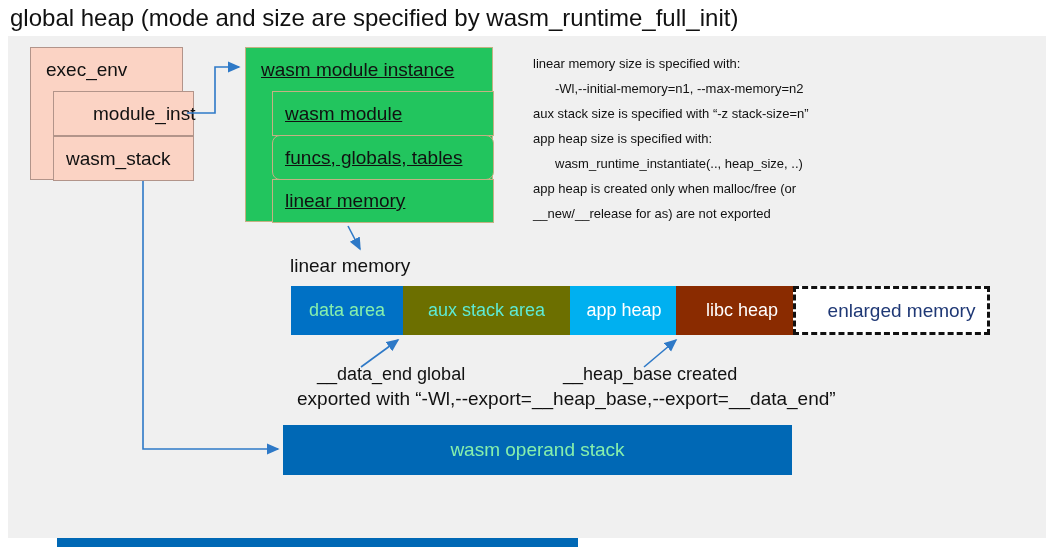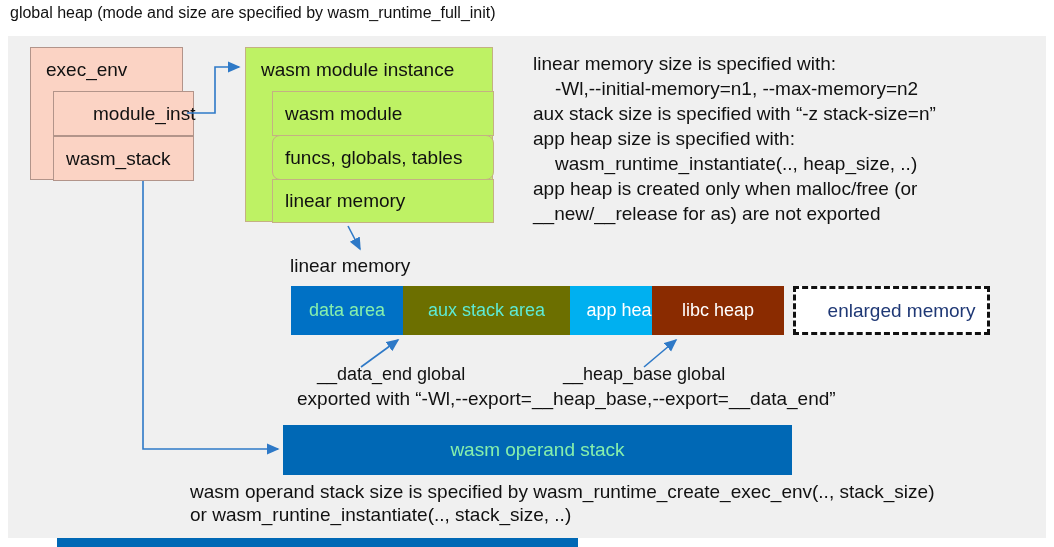--- a/index.html
+++ b/index.html
@@ -1,43 +1,43 @@
 <!DOCTYPE html>
 <html><head>
 <meta charset="utf-8">
 <style>
   html,body{margin:0;padding:0;background:#fff;}
   .stage{position:relative;width:1054px;height:547px;background:#fff;overflow:hidden;
          font-family:"Liberation Sans",sans-serif;color:#111;}
   .abs{position:absolute;}
   .panel{left:8px;top:36px;width:1038px;height:502px;background:#f0f0f0;}
-  .title{left:10px;top:4px;font-size:16px;white-space:nowrap;}
+  .title{left:10px;top:4px;font-size:24px;white-space:nowrap;}
 
   
   .outer{box-sizing:border-box;border:1px solid #b2948a;}
   .pink{background:#fbd3c4;}
-  .cream{background:#bef264;}
+  .cream{background:#22c55e;text-decoration:underline;}
   .cream.outer, .cream.subbox{border-color:#c4b183;}
   .boxhead{box-sizing:border-box;height:43px;display:flex;align-items:center;
            padding-left:15px;font-size:19px;}
   .subbox{box-sizing:border-box;border:1px solid #b2948a;display:flex;align-items:center;
           padding-left:12px;font-size:19px;}
 
   
-  .notes{left:533px;top:51px;font-size:19px;line-height:25px;white-space:nowrap;}
+  .notes{left:533px;top:51px;font-size:13px;line-height:25px;white-space:nowrap;}
   .notes .indent{padding-left:22px;}
 
   
   .lm-label{left:290px;top:255px;font-size:19px;}
   .segment{box-sizing:border-box;top:286px;height:49px;display:flex;align-items:center;
            justify-content:center;font-size:18px;white-space:nowrap;}
   .seg0{left:291px;width:112px;}
   .seg1{left:403px;width:167px;}
   .seg2{left:570px;width:108px;}
-  .seg3{left:652px;width:132px;}
+  .seg3{left:676px;width:132px;}
   .seg4{left:793px;width:197px;border:3px dashed #111;font-size:19px;padding-left:20px;}
 
   .ann{font-size:18px;white-space:nowrap;}
   .exportline{left:297px;top:388px;font-size:19px;white-space:nowrap;}
 
   
   .opbar{left:283px;top:425px;width:509px;height:50px;background:#0068b5;color:#86efac;
          display:flex;align-items:center;justify-content:center;font-size:19px;}
 
   .footer{left:190px;top:480px;font-size:19px;line-height:23px;white-space:nowrap;}
@@ -78,29 +78,25 @@
   </div>
 
   <div class="abs lm-label">linear memory</div>
   <div class="abs segment seg0" style="background: rgb(0, 113, 197); color: #86efac;">data area</div>
   <div class="abs segment seg1" style="background: rgb(108, 111, 0); color: #5eead4;">aux stack area</div>
   <div class="abs segment seg2" style="background: rgb(0, 176, 240); color: rgb(255, 255, 255);">app heap</div>
   <div class="abs segment seg3" style="background: rgb(138, 43, 0); color: rgb(255, 255, 255);">libc heap</div>
   <div class="abs segment seg4" style="background: rgb(255, 255, 255); color: rgb(31, 56, 117);">enlarged memory</div>
 
   <div class="abs ann" style="left:317px;top:364px;">__data_end global</div>
-  <div class="abs ann" style="left:563px;top:364px;">__heap_base global</div>
+  <div class="abs ann" style="left:563px;top:364px;">__heap_base created</div>
   <div class="abs exportline">exported with “-Wl,--export=__heap_base,--export=__data_end”</div>
 
   <div class="abs opbar">wasm operand stack</div>
 
-  <div class="abs footer">
-    <div>wasm operand stack size is specified by wasm_runtime_create_exec_env(.., stack_size)</div>
-    <div>or wasm_runtine_instantiate(.., stack_size, ..)</div>
-  </div>
 
   <div class="abs accent"></div>
 
   <svg class="overlay">
     <defs>
       <marker id="arw" markerWidth="9" markerHeight="8" refX="7" refY="3.5" orient="auto">
         <path d="M0,0 L8,3.5 L0,7 Z" fill="#2e79c7"></path>
       </marker>
     </defs>
     <polyline points="187,113 215,113 215,67 239,67" fill="none" stroke="#2e79c7" stroke-width="1.6" marker-end="url(#arw)"></polyline>

